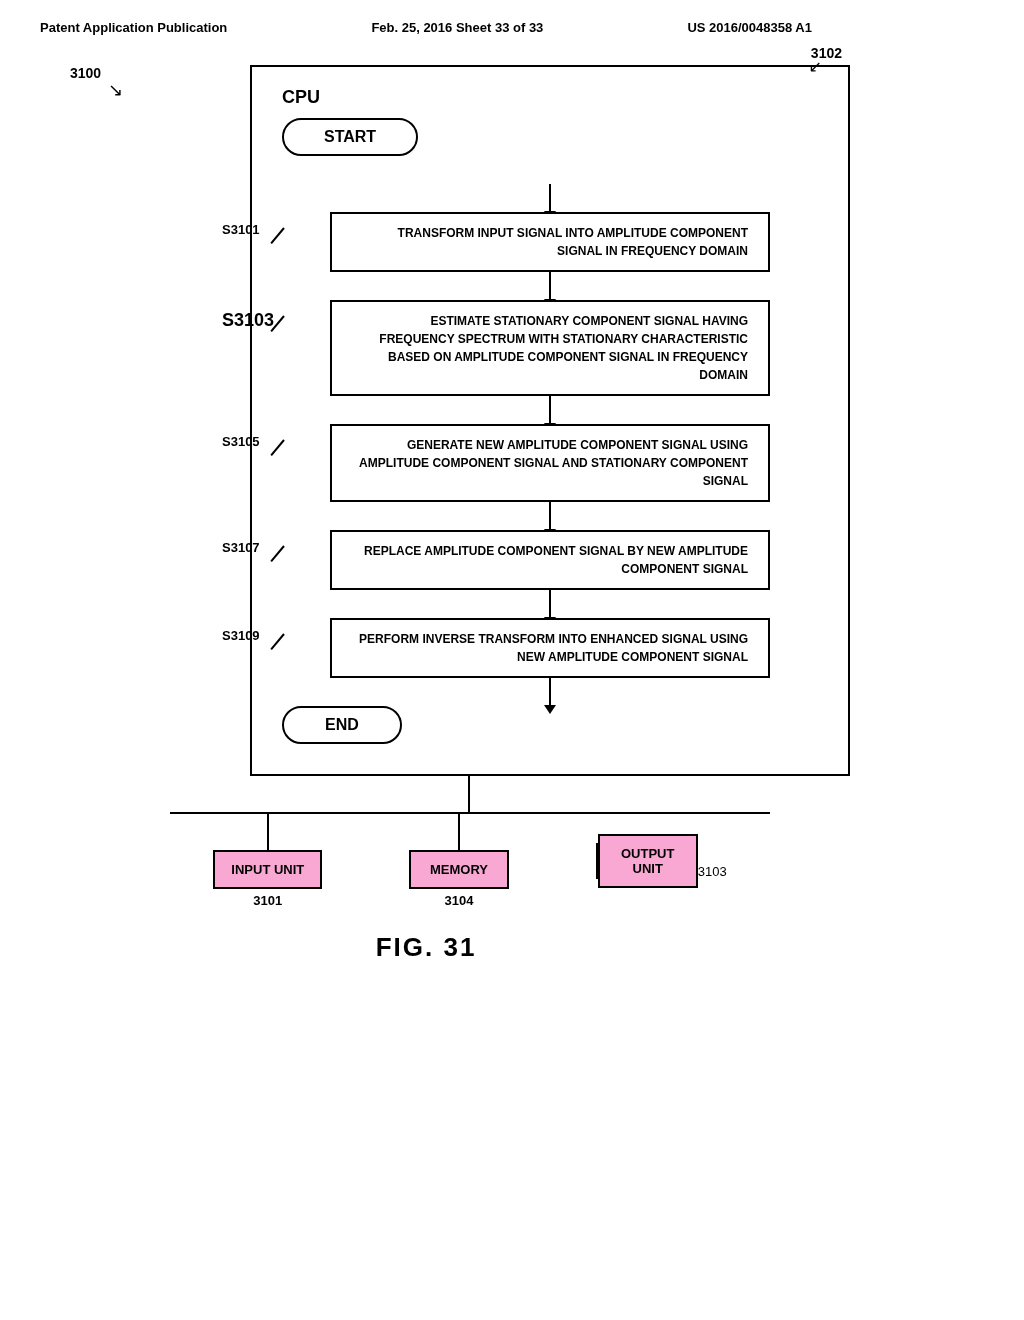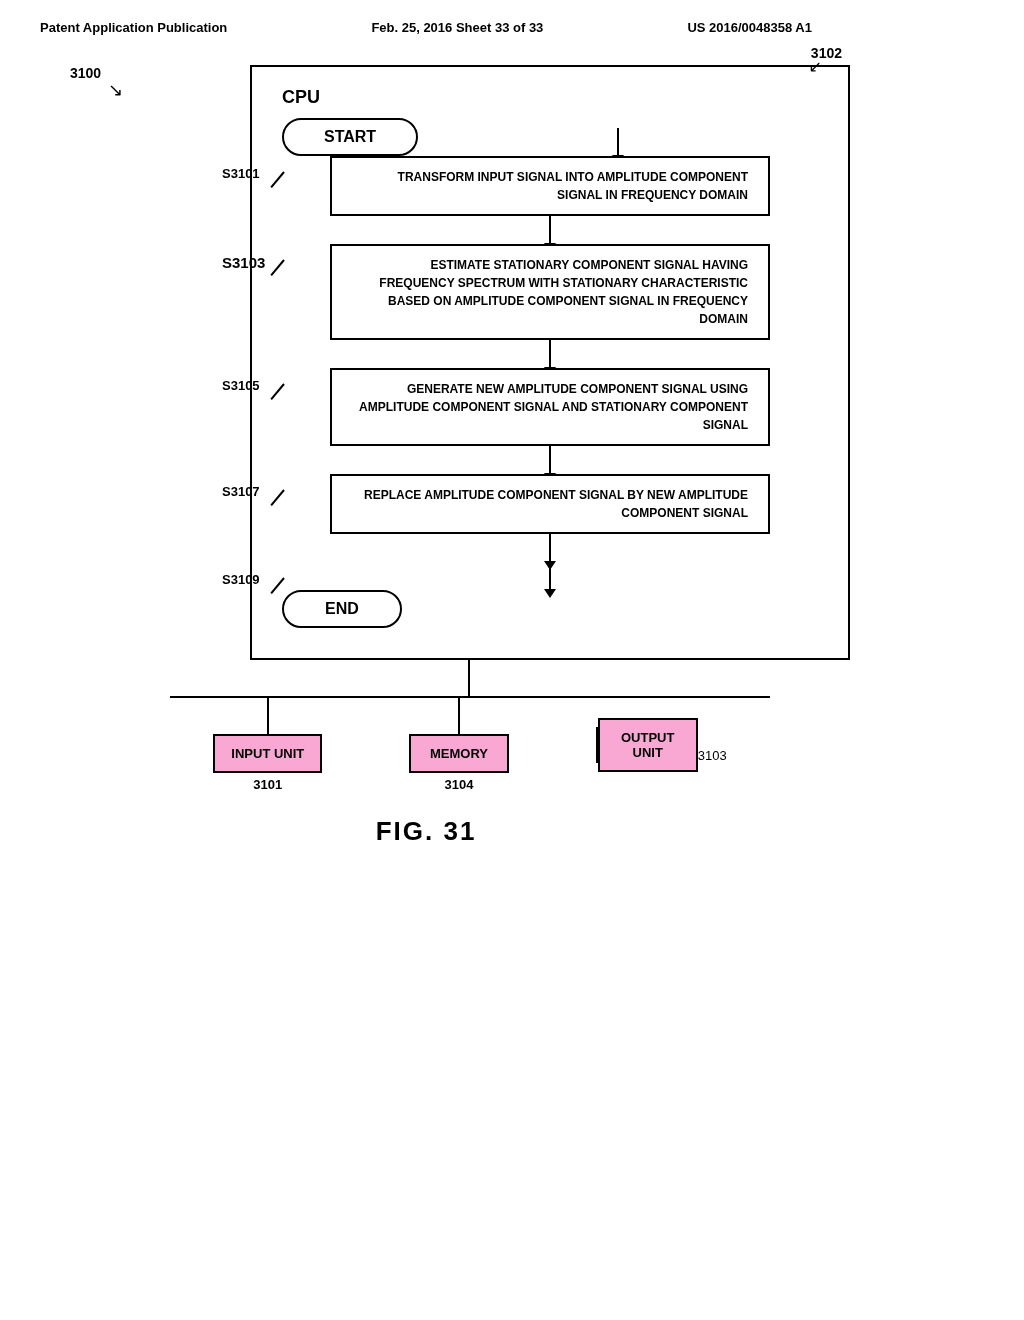--- a/index.html
+++ b/index.html
@@ -107,22 +107,24 @@
       padding: 10px 16px;
       font-size: 13px;
       font-weight: bold;
       text-align: center;
       background: #f9a8d4;
       min-width: 100px;
     }
 
     .flow-item {
       display: flex;
-      align-items: flex-end;
+      flex-direction: column;
+      align-items: flex-start;
       width: 100%;
+      gap: 28px;
     }
   </style>
 </head>
 <body>
 
 <div class="page">
 
   <div class="header">
     <span class="header-left">Patent Application Publication</span>
     <span class="header-center">Feb. 25, 2016   Sheet 33 of 33</span>
@@ -152,21 +154,21 @@
           </div>
 
           <div style="position:relative; width:100%; display:flex; flex-direction:column; align-items:center;">
             <div style="position:absolute; left:-60px; top:10px; font-size:13px; font-weight:bold;">S3101</div>
             <div style="position:absolute; left:-18px; top:15px; width:20px; height:2px; background:#000; transform:rotate(-50deg); transform-origin:right center;"></div>
             <div class="process-box">TRANSFORM INPUT SIGNAL INTO AMPLITUDE COMPONENT SIGNAL IN FREQUENCY DOMAIN</div>
             <div class="arrow-down" style="height:28px;"></div>
           </div>
 
           <div style="position:relative; width:100%; display:flex; flex-direction:column; align-items:center;">
-            <div style="position:absolute; left:-60px; top:10px; font-size:15px; font-weight:bold;">S3103</div>
+            <div style="position:absolute; left:-60px; top:10px; font-size:18px; font-weight:bold;">S3103</div>
             <div style="position:absolute; left:-18px; top:15px; width:20px; height:2px; background:#000; transform:rotate(-50deg); transform-origin:right center;"></div>
             <div class="process-box">ESTIMATE STATIONARY COMPONENT SIGNAL HAVING FREQUENCY SPECTRUM WITH STATIONARY CHARACTERISTIC BASED ON AMPLITUDE COMPONENT SIGNAL IN FREQUENCY DOMAIN</div>
             <div class="arrow-down" style="height:28px;"></div>
           </div>
 
           <div style="position:relative; width:100%; display:flex; flex-direction:column; align-items:center;">
             <div style="position:absolute; left:-60px; top:10px; font-size:13px; font-weight:bold;">S3105</div>
             <div style="position:absolute; left:-18px; top:15px; width:20px; height:2px; background:#000; transform:rotate(-50deg); transform-origin:right center;"></div>
             <div class="process-box">GENERATE NEW AMPLITUDE COMPONENT SIGNAL USING AMPLITUDE COMPONENT SIGNAL AND STATIONARY COMPONENT SIGNAL</div>
             <div class="arrow-down" style="height:28px;"></div>
@@ -175,20 +177,21 @@
           <div style="position:relative; width:100%; display:flex; flex-direction:column; align-items:center;">
             <div style="position:absolute; left:-60px; top:10px; font-size:13px; font-weight:bold;">S3107</div>
             <div style="position:absolute; left:-18px; top:15px; width:20px; height:2px; background:#000; transform:rotate(-50deg); transform-origin:right center;"></div>
             <div class="process-box">REPLACE AMPLITUDE COMPONENT SIGNAL BY NEW AMPLITUDE COMPONENT SIGNAL</div>
             <div class="arrow-down" style="height:28px;"></div>
           </div>
 
           <div style="position:relative; width:100%; display:flex; flex-direction:column; align-items:center;">
             <div style="position:absolute; left:-60px; top:10px; font-size:13px; font-weight:bold;">S3109</div>
             <div style="position:absolute; left:-18px; top:15px; width:20px; height:2px; background:#000; transform:rotate(-50deg); transform-origin:right center;"></div>
+            <div class="process-box">PERFORM INVERSE TRANSFORM INTO ENHANCED SIGNAL USING NEW AMPLITUDE COMPONENT SIGNAL</div>
             <div class="arrow-down" style="height:28px;"></div>
           </div>
 
           <div class="flow-item">
             <div class="capsule">END</div>
           </div>
 
         </div>
       </div>
     </div>

